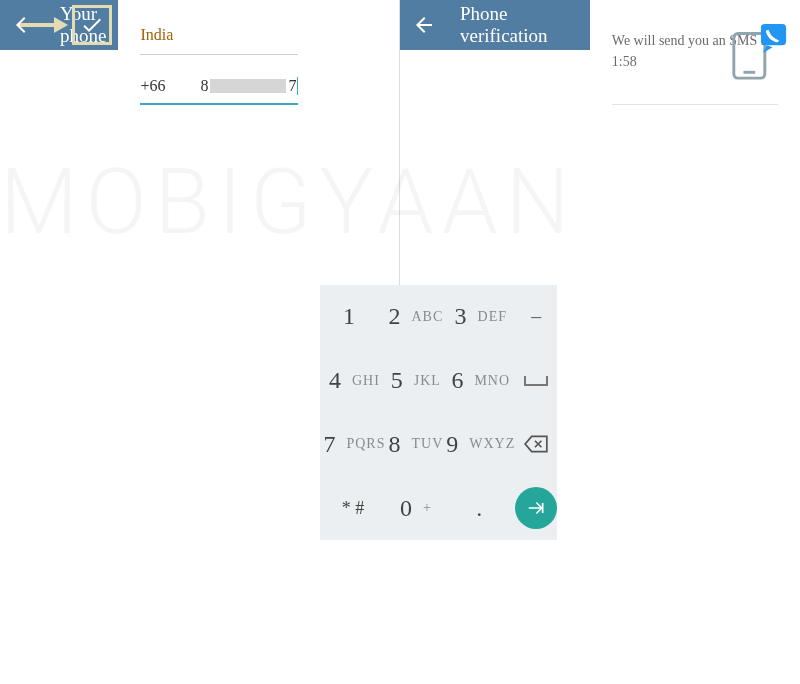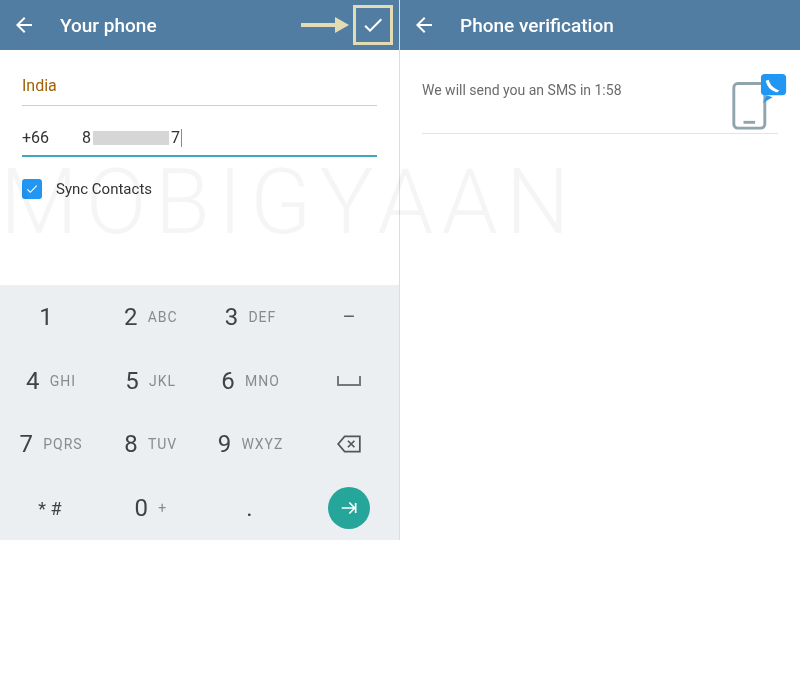--- a/index.html
+++ b/index.html
@@ -5,21 +5,21 @@
   * { box-sizing: border-box; margin: 0; padding: 0; }
   body {
     width: 800px;
     height: 684px;
     font-family: Roboto, -apple-system, Helvetica, Arial, sans-serif;
     display: flex;
     background: #fff;
     position: relative;
     overflow: hidden;
   }
-  .pane { width: 400px; height: 540px; display: flex; flex-direction: column; position: relative; }
+  .pane { width: 400px; height: 540px; display: flex; flex-direction: row; position: relative; font-family: Liberation Serif, serif; }
   .pane-left { border-right: 1px solid #ddd; }
   .header {
     height: 50px;
     background: #527da3;
     color: #fff;
     display: flex;
     align-items: center;
     padding: 0 12px;
     position: relative;
   }
@@ -186,28 +186,20 @@
     <div class="country-field">India</div>
     <div class="phone-row">
       <div class="cc">+66</div>
       <div class="phone-num">
         <span>8</span>
         <span class="redact" style="width:76px;margin:0 2px;"></span>
         <span>7</span>
         <span class="cursor"></span>
       </div>
     </div>
-    <div class="sync-row">
-      <div class="checkbox">
-        <svg viewBox="0 0 24 24">
-            <path d="M9 16.17 4.83 12l-1.42 1.41L9 19 21 7l-1.41-1.41z"></path>
-          </svg>
-      </div>
-      <span>Sync Contacts</span>
-    </div>
   </div>
 
   <div class="keypad">
     <div class="key">
         <span class="digit">1</span>
         <span class="letters"></span>
       </div>
     <div class="key">
         <span class="digit">2</span>
         <span class="letters">ABC</span>

